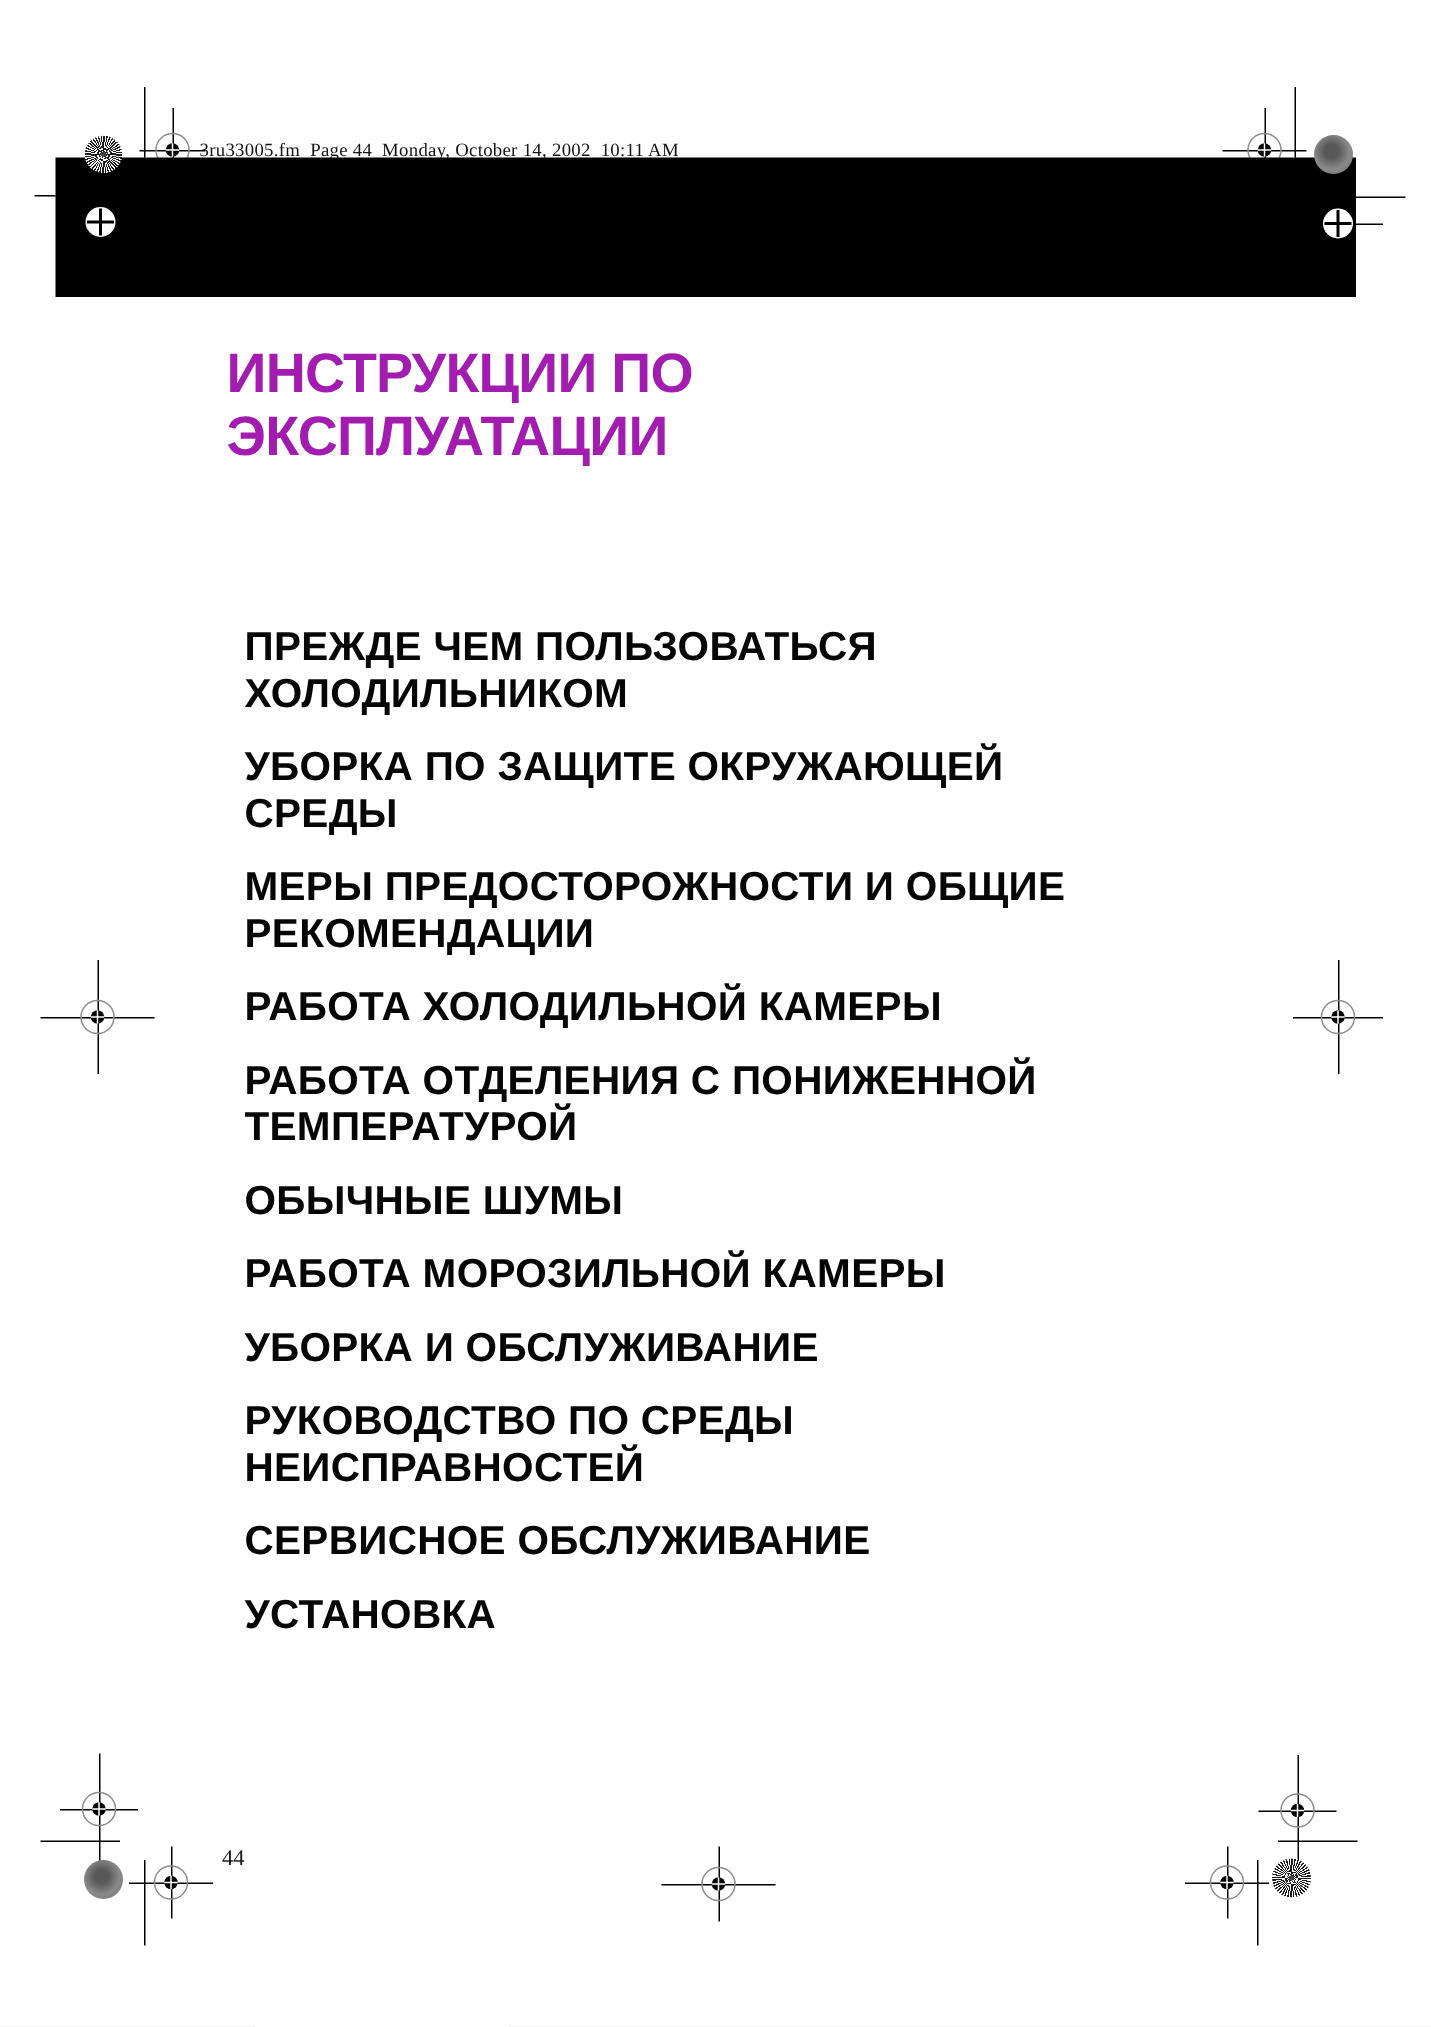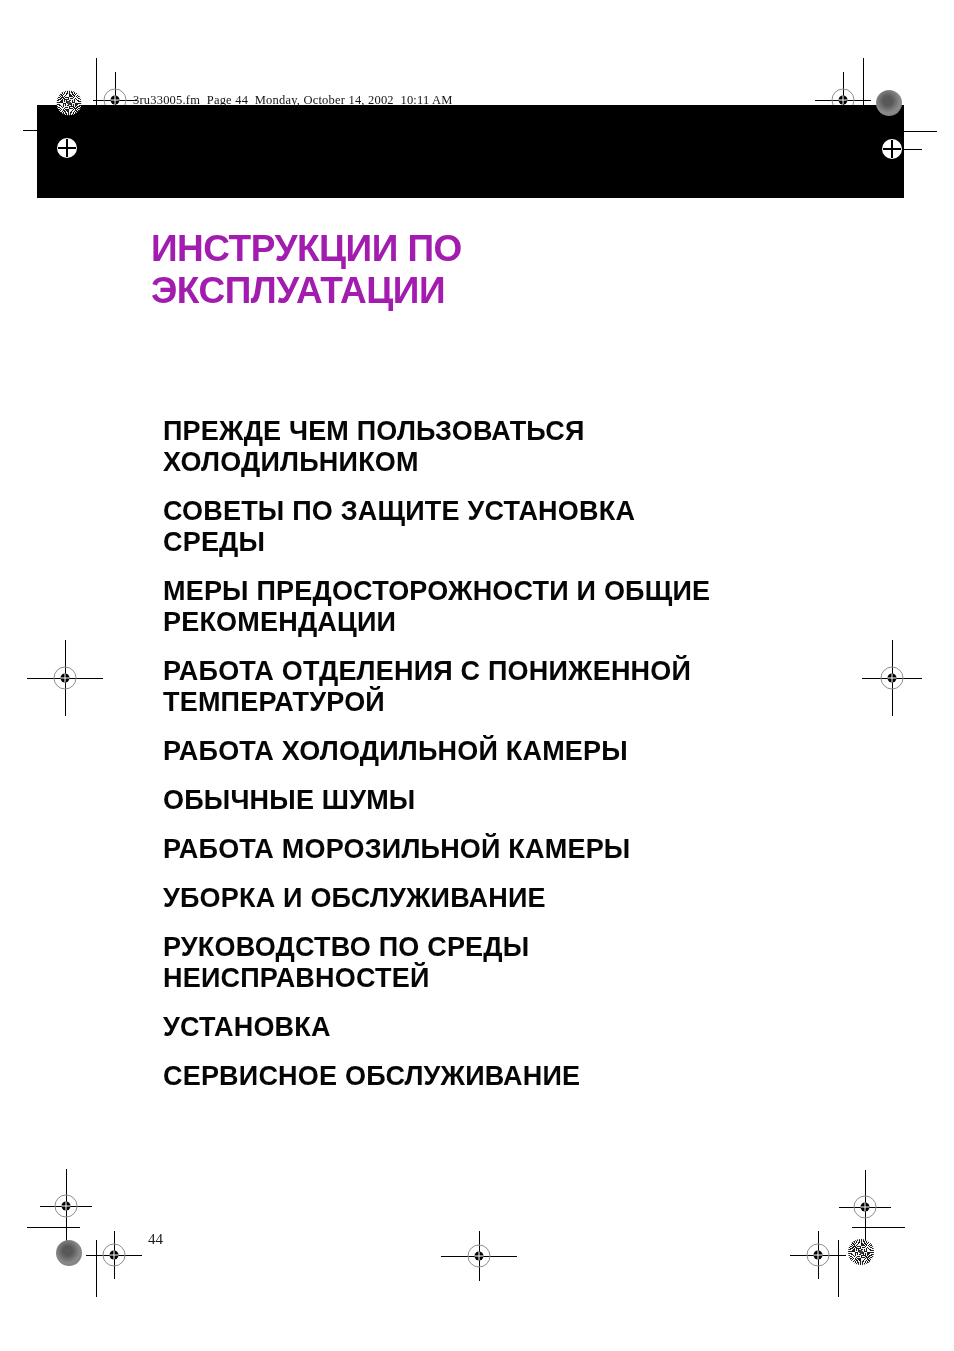--- a/index.html
+++ b/index.html
@@ -74,34 +74,34 @@
   <div class="print-header">3ru33005.fm  Page 44  Monday, October 14, 2002  10:11 AM</div>
 
   <div class="banner" style="background: rgb(0, 0, 0);"></div>
 
   <h1 class="title">ИНСТРУКЦИИ ПО
 ЭКСПЛУАТАЦИИ</h1>
 
   <ul class="toc">
       <li class="toc-item">ПРЕЖДЕ ЧЕМ ПОЛЬЗОВАТЬСЯ
 ХОЛОДИЛЬНИКОМ</li>
-      <li class="toc-item">СОВЕТЫ ПО ЗАЩИТЕ УСТАНОВКА
+      <li class="toc-item">УБОРКА ПО ЗАЩИТЕ ОКРУЖАЮЩЕЙ
 СРЕДЫ</li>
       <li class="toc-item">МЕРЫ ПРЕДОСТОРОЖНОСТИ И ОБЩИЕ
 РЕКОМЕНДАЦИИ</li>
+      <li class="toc-item">РАБОТА ХОЛОДИЛЬНОЙ КАМЕРЫ</li>
       <li class="toc-item">РАБОТА ОТДЕЛЕНИЯ С ПОНИЖЕННОЙ
 ТЕМПЕРАТУРОЙ</li>
-      <li class="toc-item">РАБОТА ХОЛОДИЛЬНОЙ КАМЕРЫ</li>
       <li class="toc-item">ОБЫЧНЫЕ ШУМЫ</li>
       <li class="toc-item">РАБОТА МОРОЗИЛЬНОЙ КАМЕРЫ</li>
       <li class="toc-item">УБОРКА И ОБСЛУЖИВАНИЕ</li>
       <li class="toc-item">РУКОВОДСТВО ПО СРЕДЫ
 НЕИСПРАВНОСТЕЙ</li>
+      <li class="toc-item">СЕРВИСНОЕ ОБСЛУЖИВАНИЕ</li>
       <li class="toc-item">УСТАНОВКА</li>
-      <li class="toc-item">СЕРВИСНОЕ ОБСЛУЖИВАНИЕ</li>
     </ul>
 
   <div class="pagenum">44</div>
 
   <div class="crop-line z1" style="left:96px;top:58px;width:1px;height:47px;"></div>
   <div class="cross" style="left:93px;top:72px;width:44px;height:56px;">
     <div class="vl"></div>
       <div class="hl"></div>
       <div class="ring"></div>
       <div class="dot"></div>

